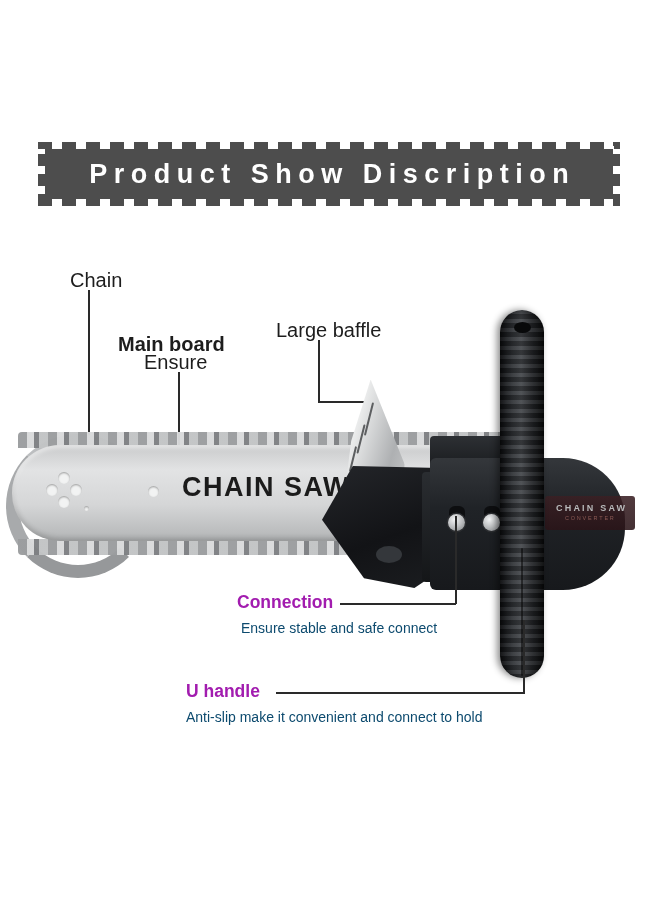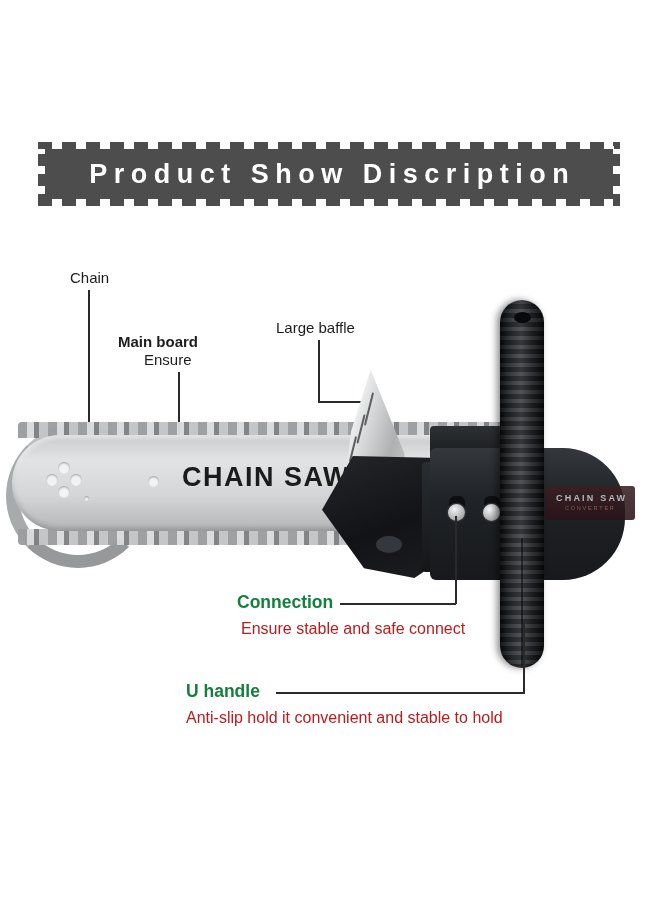--- a/index.html
+++ b/index.html
@@ -53,57 +53,57 @@
     font-weight: bold;
     letter-spacing: 6.5px;
     text-indent: 6.5px;
     white-space: nowrap;
   }
 
   
   .label-plain {
     position: absolute;
     color: #1d1d1d;
-    font-size: 15px;
+    font-size: 20px;
     white-space: nowrap;
     line-height: 1.28;
   }
   .label-plain.indent2 { text-indent: 26px; }
 
   .label-title {
     position: absolute;
-    color: #15803d;
+    color: #a21caf;
     font-size: 17.5px;
     font-weight: bold;
     white-space: nowrap;
   }
   .label-sub {
     position: absolute;
-    color: #b91c1c;
-    font-size: 16px;
+    color: #0c4a6e;
+    font-size: 14px;
     white-space: nowrap;
   }
 
   
   .lead-v {
     position: absolute;
     width: 1.5px;
     background: #2a2a2a;
   }
   .lead-h {
     position: absolute;
     height: 1.5px;
     background: #2a2a2a;
   }
 
   
   #product {
     position: absolute;
     left: 0;
-    top: 398px;
+    top: 408px;
     width: 580px;
     height: 260px;
   }
 
   
   #guide-bar {
     position: absolute;
     left: 12px;
     top: 37px;
     width: 500px;
@@ -375,13 +375,13 @@
 </div>
 
 <div class="lead-v" style="left:455px; top:516px; height:88px;"></div>
 <div class="lead-h" style="left:340px; top:603px; width:116px;"></div>
 <div class="label-title" style="left:237px; top:592px;">Connection</div>
 <div class="label-sub" style="left:241px; top:620px;">Ensure stable and safe connect</div>
 
 <div class="lead-v" style="left:523px; top:620px; height:73px;"></div>
 <div class="lead-h" style="left:276px; top:692px; width:249px;"></div>
 <div class="label-title" style="left:186px; top:681px;">U handle</div>
-<div class="label-sub" style="left:186px; top:709px;">Anti-slip hold it convenient and stable to hold</div>
+<div class="label-sub" style="left:186px; top:709px;">Anti-slip make it convenient and connect to hold</div>
 
 </body></html>

